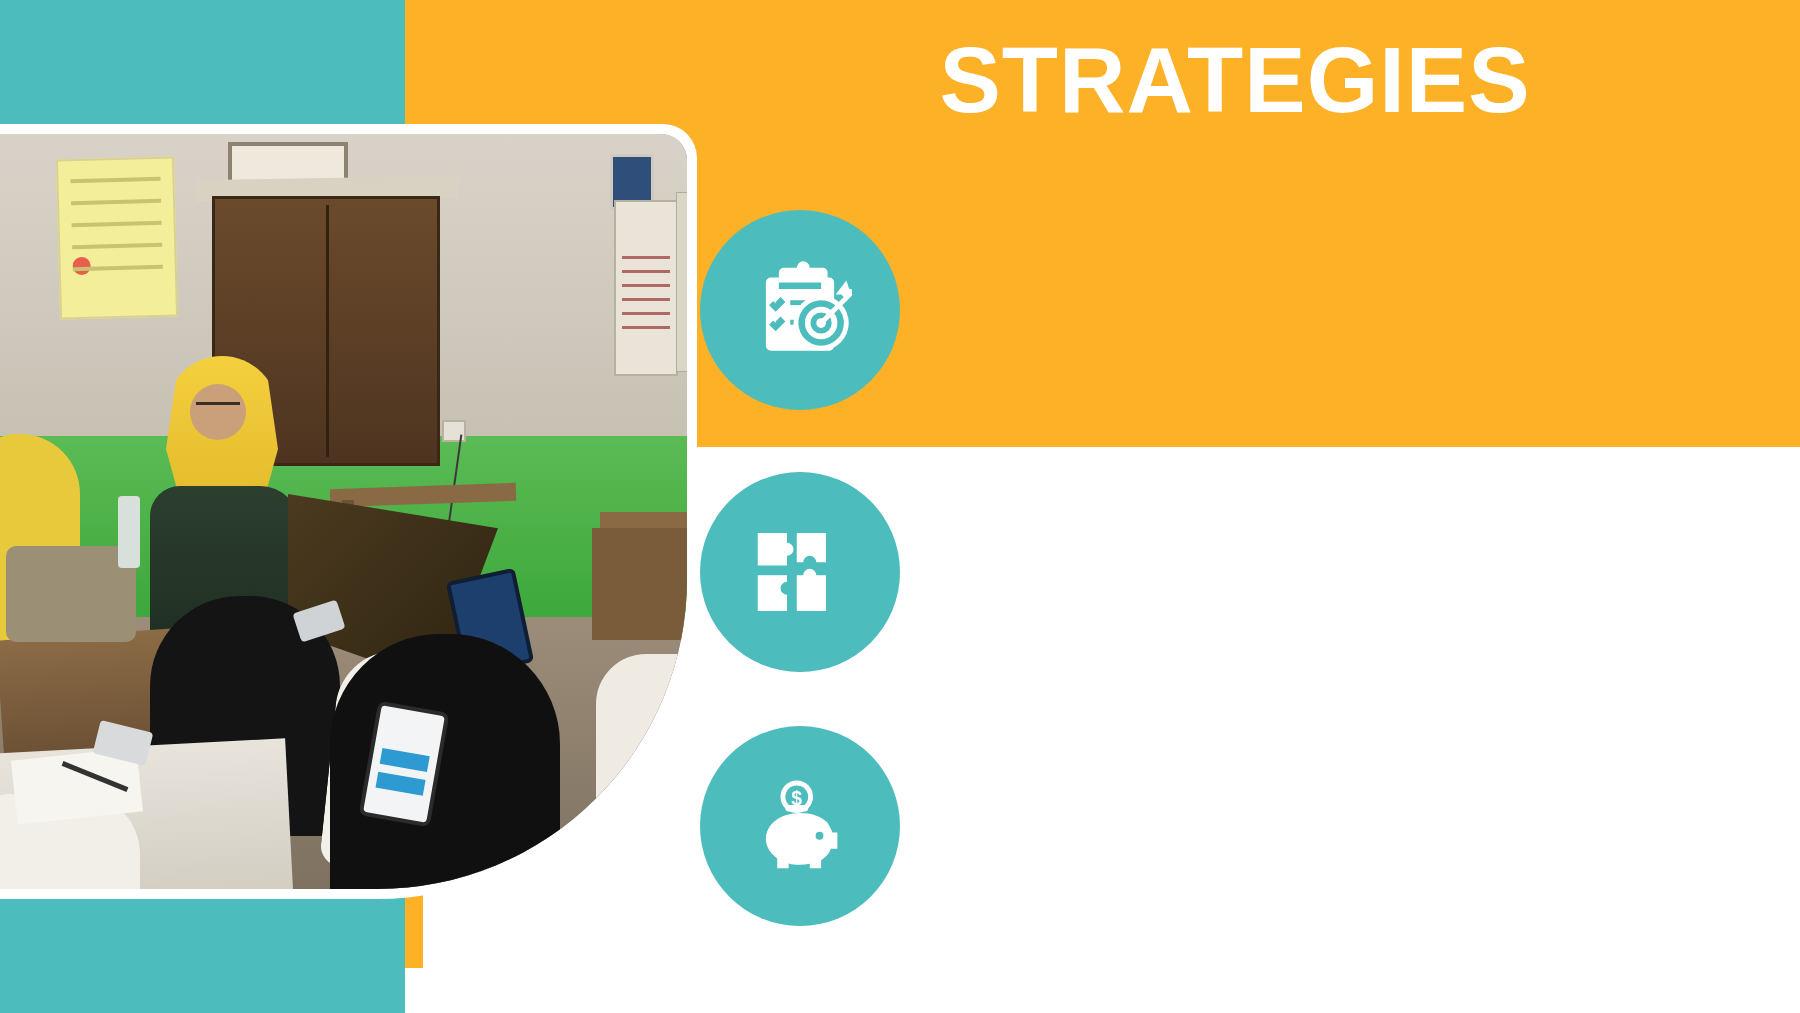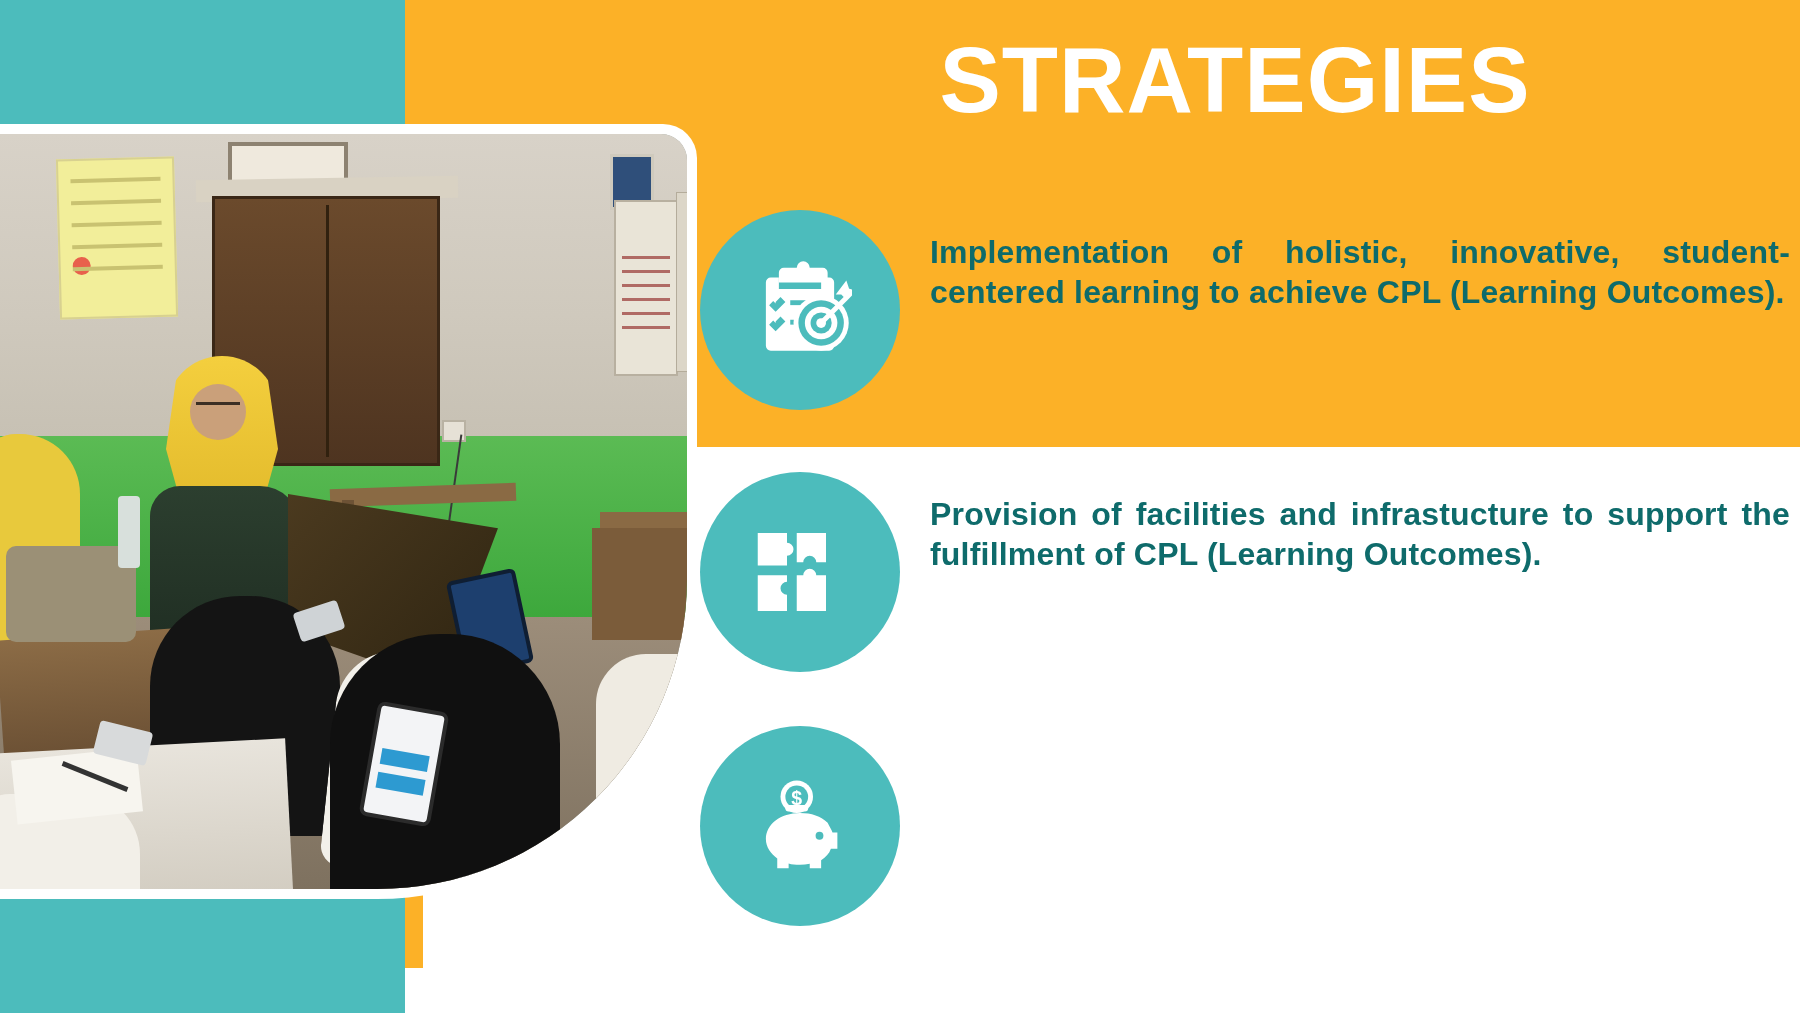--- a/index.html
+++ b/index.html
@@ -363,33 +363,31 @@
             <rect x="26" y="38" width="16" height="3"></rect>
           </g>
           <circle cx="45" cy="40" r="17" fill="#fff"></circle>
           <circle cx="45" cy="40" r="14" fill="#4cbcbc"></circle>
           <circle cx="45" cy="40" r="10" fill="#fff"></circle>
           <circle cx="45" cy="40" r="6.5" fill="#4cbcbc"></circle>
           <circle cx="45" cy="40" r="3" fill="#fff"></circle>
           <path d="M45 40l16-16m-3-3l3 3 3-3-3-1-1-3-3 4z" stroke="#fff" stroke-width="3" fill="#fff"></path>
         </svg>
       </div>
-      <div class="row-text">Implementation of holistic, innovative, student-centered learning to achieve CPL (Learning Outcomes).</div>
     </div>
 
     <div class="row row-2">
       <div class="icon-circle">
         <svg viewBox="0 0 64 64" aria-hidden="true">
           <path d="M6 8h18v6a4 4 0 1 1 0 8v6H6V8z"></path>
           <path d="M30 8h18v18h-6a4 4 0 1 0-8 0h-4V8z" transform="translate(0 0)"></path>
           <path d="M6 34h18v4a4 4 0 1 0 0 8v10H6V34z"></path>
           <path d="M30 34h4a4 4 0 1 1 8 0h6v22H30V34z"></path>
         </svg>
       </div>
-      <div class="row-text">Provision of facilities and infrastucture to support the fulfillment of CPL (Learning Outcomes).</div>
     </div>
 
     <div class="row row-3">
       <div class="icon-circle">
         <svg viewBox="0 0 64 64" aria-hidden="true">
           <circle cx="30" cy="14" r="10"></circle>
           <circle cx="30" cy="14" r="7" fill="#4cbcbc"></circle>
           <text x="30" y="19" text-anchor="middle" font-size="12" font-weight="bold" fill="#ffffff" font-family="'Liberation Sans', sans-serif">$</text>
           <path d="M49 30c-4-4-10-6-17-6-12 0-21 7-21 16 0 5 3 9 7 12v6h7v-3c2 .6 4 .9 7 .9 2 0 4-.2 6-.7V58h7v-5c3-2 5-4 6-7h4V36h-3c-.7-2-2-4-3-6z"></path>
           <circle cx="44" cy="38" r="2.4" fill="#4cbcbc"></circle>

